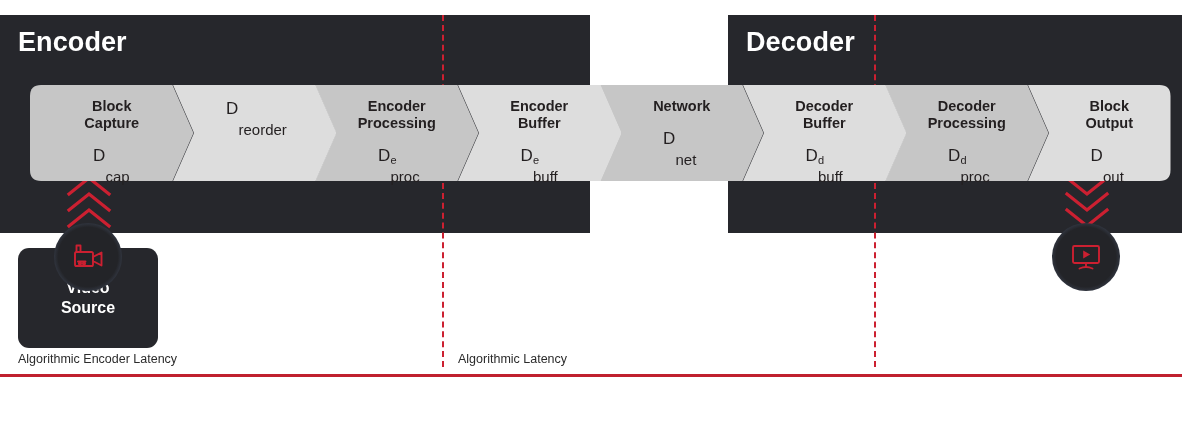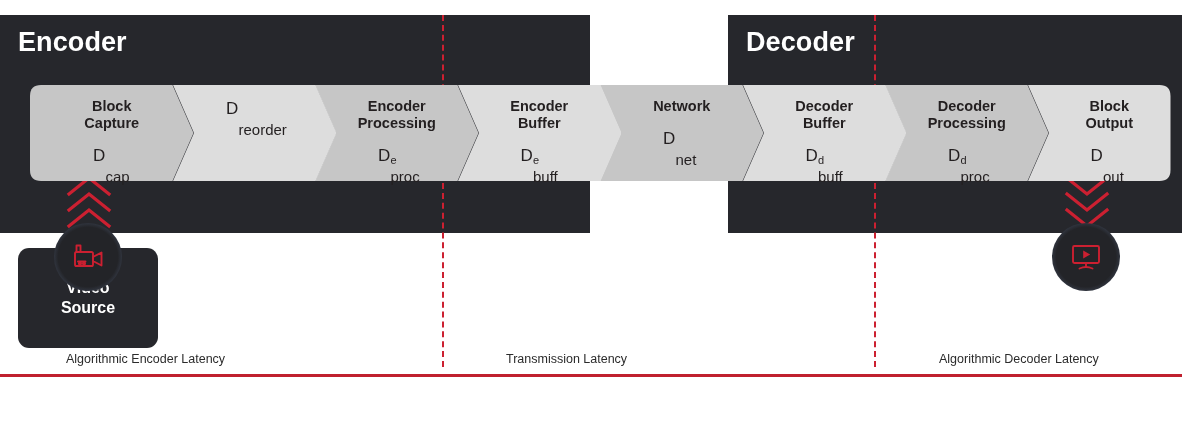--- a/index.html
+++ b/index.html
@@ -77,21 +77,20 @@
     background:radial-gradient(circle at 50% 50%, #232428 0%, #232428 62%, #3a4150 78%, rgba(58,65,80,0.0) 100%);
     display:flex;align-items:center;justify-content:center;z-index:7;
   }
   #glow-video{left:54px;top:223px;}
   #glow-display{left:1052px;top:223px;}
 
   
   .lat-label{
     position:absolute;color:#2b2b2b;font-size:12.5px;font-weight:400;
     white-space:nowrap;
-    margin-left:48px;
   }
   #lat-enc{left:18px;top:352px;}
   #lat-tx{left:458px;top:352px;}
   #lat-dec{left:891px;top:352px;}
 
   #baseline{
     position:absolute;left:0;top:374px;width:1182px;height:3px;background:#c0202f;
   }
 </style>
 </head>
@@ -214,17 +213,16 @@
       <g fill="none" stroke="#cc2031" stroke-width="1.9" stroke-linejoin="round" stroke-linecap="round">
         <rect x="4" y="4" width="26" height="17" rx="1.4"></rect>
         <path d="M17 21 L17 25"></path>
         <path d="M10.5 26.5 Q17 23.5 23.5 26.5"></path>
         <path d="M14.2 8.6 L21.2 12.5 L14.2 16.4 Z" fill="#cc2031" stroke="none"></path>
       </g>
     </svg>
   </div>
 
   <div class="lat-label" id="lat-enc">Algorithmic Encoder Latency</div>
-  <div class="lat-label" id="lat-tx">Transmission Latency</div>
-  <div class="lat-label" id="lat-dec">Algorithmic Decoder Latency</div>
+  <div class="lat-label" id="lat-tx">Algorithmic Latency</div>
 
   <div id="baseline"></div>
 </div>
 
 </body></html>

